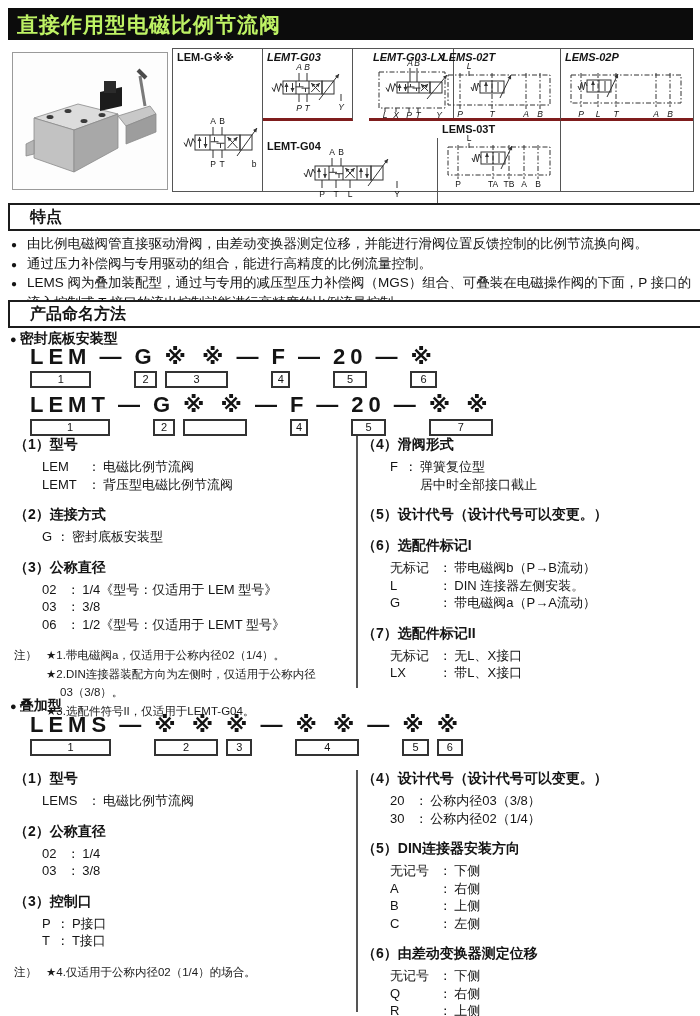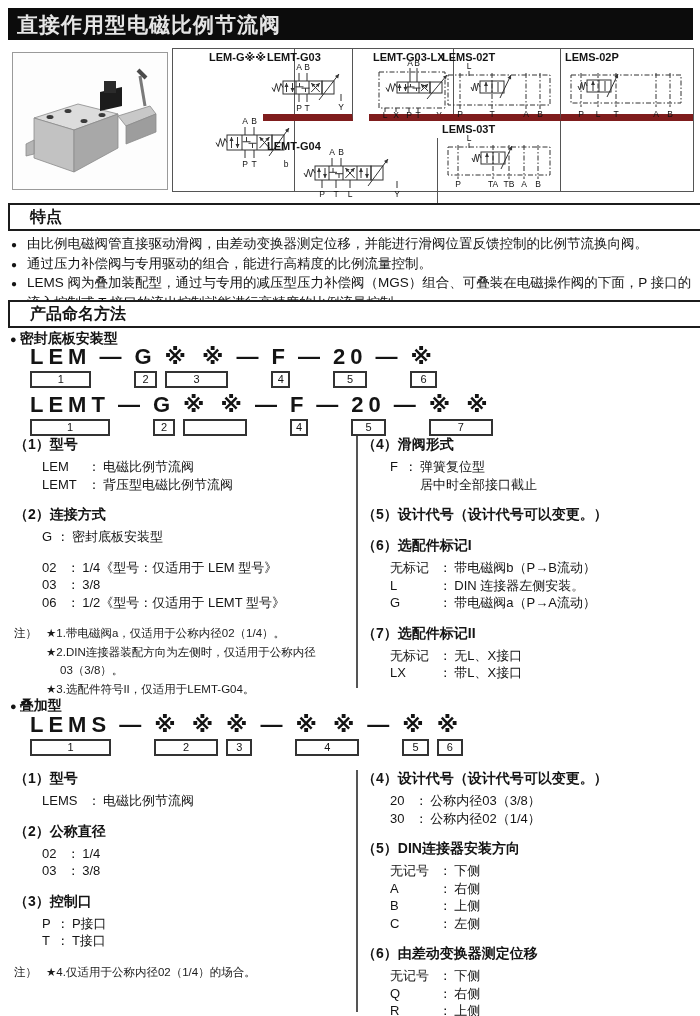--- a/index.html
+++ b/index.html
@@ -1,33 +1,33 @@
 <!DOCTYPE html>
 <html><head>
 <meta charset="utf-8">
 <style>
   html,body{margin:0;padding:0;background:#e8e8e8;}
   #page{position:relative;width:700px;height:1016px;background:#ffffff;overflow:hidden;
         font-family:"Liberation Sans","DejaVu Sans",sans-serif;color:#141414;}
 
   
   .title-bar{position:absolute;left:8px;top:8px;width:676px;height:32px;background:#0c0c0c;
-             color:#e5e5e5;font-size:21px;font-weight:bold;line-height:33px;padding-left:9px;
+             color:#bef264;font-size:21px;font-weight:bold;line-height:33px;padding-left:9px;
              letter-spacing:1px;}
 
   
   .photo-box{position:absolute;left:12px;top:52px;width:154px;height:136px;border:1px solid #9a9a9a;
              background:#fdfdfd;}
   .photo-box svg{position:absolute;left:3px;top:3px;}
 
   
   .diagram-grid{position:absolute;left:172px;top:48px;width:520px;height:142px;border:1px solid #555;}
   .dg-panel{position:absolute;box-sizing:border-box;}
   .bR{border-right:1px solid #555;}
-  .bB{border-bottom:7px solid #7f1d1d;}
+  .bB{border-bottom:3px solid #7f1d1d;font-style:italic;}
   .panel-title{position:absolute;left:4px;top:2px;font-size:11px;font-weight:bold;white-space:nowrap;z-index:2;}
   .dg-panel svg{position:absolute;left:0;top:0;}
   .dg-panel svg line,.dg-panel svg polyline{stroke:#333;stroke-width:1;fill:none;}
   .dg-panel svg rect.sv{fill:none;stroke:#333;stroke-width:1;}
   .dg-panel svg .dd{stroke-dasharray:5 2 1.5 2;}
   .dg-panel svg .ah{fill:#333;stroke:none;}
   .dg-panel svg text{font-size:8.5px;text-anchor:middle;fill:#111;font-family:inherit;}
 
   
   .sec-header{position:absolute;left:8px;width:672px;height:24px;border:2px solid #1c1c1c;
@@ -87,21 +87,21 @@
       <rect x="88" y="25" width="12" height="12" fill="#2b2b2b"></rect>
       <polygon points="102,60 134,50 140,58 110,70" fill="#c8c8c8" stroke="#8a8a8a" stroke-width="0.8"></polygon>
       <polygon points="110,70 140,58 140,76 110,88" fill="#9d9d9d" stroke="#8a8a8a" stroke-width="0.8"></polygon>
       <line x1="124" y1="20" x2="129" y2="50" stroke="#7a7a7a" stroke-width="3"></line>
       <line x1="122" y1="14" x2="130" y2="22" stroke="#4a4a4a" stroke-width="4"></line>
       <polygon points="10,88 18,84 18,98 10,100" fill="#b5b5b5" stroke="#8a8a8a" stroke-width="0.8"></polygon>
     </svg>
   </div>
 
   <div class="diagram-grid">
-      <div class="dg-panel bR" style="left: 0px; top: 0px; width: 90px; height: 142px; margin-left: 32px;">
+      <div class="dg-panel bR" style="left: 0px; top: 0px; width: 90px; height: 142px;">
         <div class="panel-title">LEM-G※※</div>
         <svg width="90" height="142" viewBox="0 0 90 142">
           <rect x="22" y="86" width="45" height="15" class="sv"></rect>
           <line x1="37" y1="86" x2="37" y2="101"></line>
           <line x1="52" y1="86" x2="52" y2="101"></line>
           <line x1="26.5" y1="99" x2="26.5" y2="88"></line>
           <polygon points="26.5,88 28.5,92 24.5,92" class="ah"></polygon>
           <line x1="32.5" y1="88" x2="32.5" y2="99"></line>
           <polygon points="32.5,99 30.5,95 34.5,95" class="ah"></polygon>
           <line x1="41.5" y1="88" x2="41.5" y2="92.75"></line>
@@ -422,20 +422,21 @@
               <div class="def-row"><span class="k" style="min-width: 3.5em;">LEMT</span><span class="c">：</span><span class="v">背压型电磁比例节流阀</span></div>
             </div>
           </div>
           <div class="def-block">
             <div class="def-head"><span>（2）</span><span>连接方式</span></div>
             <div class="def-rows">
               <div class="def-row"><span class="k" style="min-width: 1.1em;">G</span><span class="c">：</span><span class="v">密封底板安装型</span></div>
             </div>
           </div>
           <div class="def-block">
+            <div class="def-head"><span>（3）</span><span>公称直径</span></div>
             <div class="def-rows">
               <div class="def-row"><span class="k" style="min-width: 1.9em;">02</span><span class="c">：</span><span class="v">1/4《型号：仅适用于 LEM 型号》</span></div>
               <div class="def-row"><span class="k" style="min-width: 1.9em;">03</span><span class="c">：</span><span class="v">3/8</span></div>
               <div class="def-row"><span class="k" style="min-width: 1.9em;">06</span><span class="c">：</span><span class="v">1/2《型号：仅适用于 LEMT 型号》</span></div>
             </div>
           </div>
         </div>
       <div class="notes">
           <div class="note-line"><span class="pre">注）</span><span>★1.带电磁阀a，仅适用于公称内径02（1/4）。</span></div>
           <div class="note-line"><span>★2.DIN连接器装配方向为左侧时，仅适用于公称内径</span></div>

